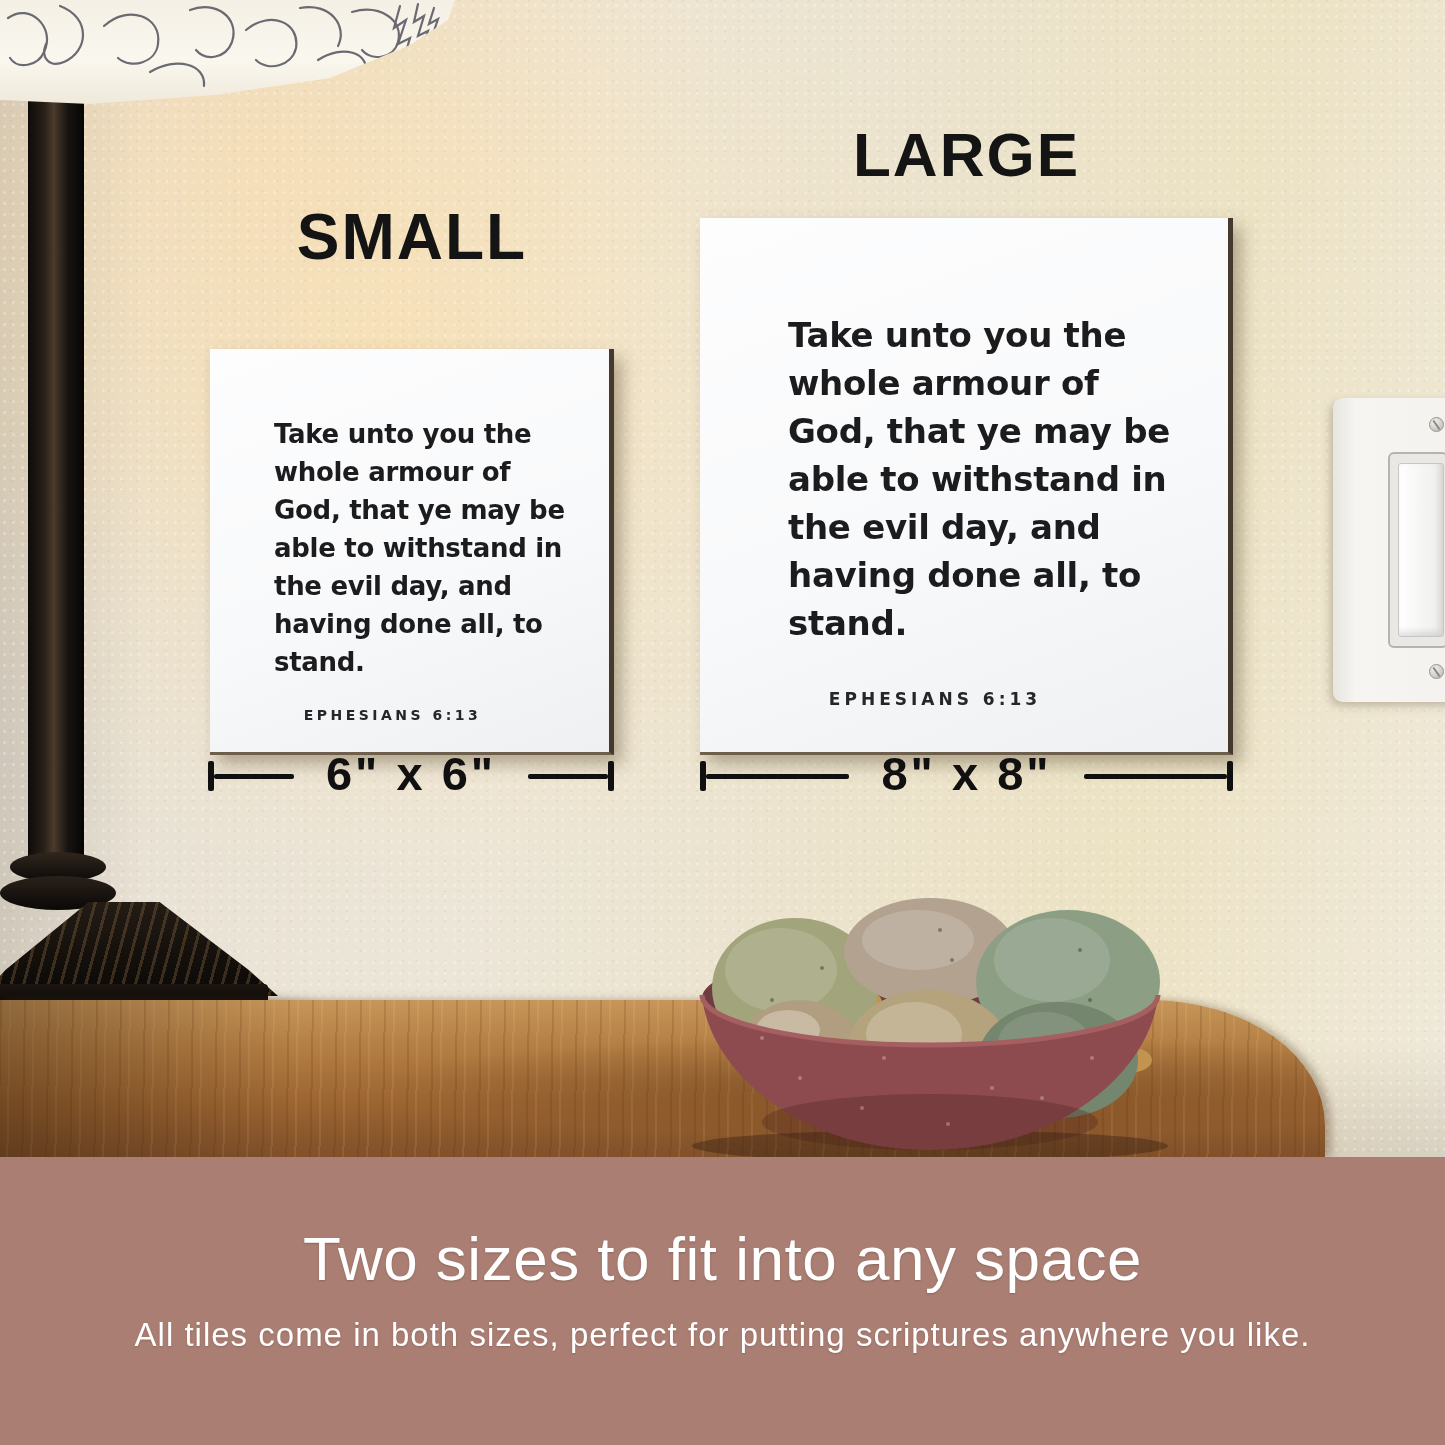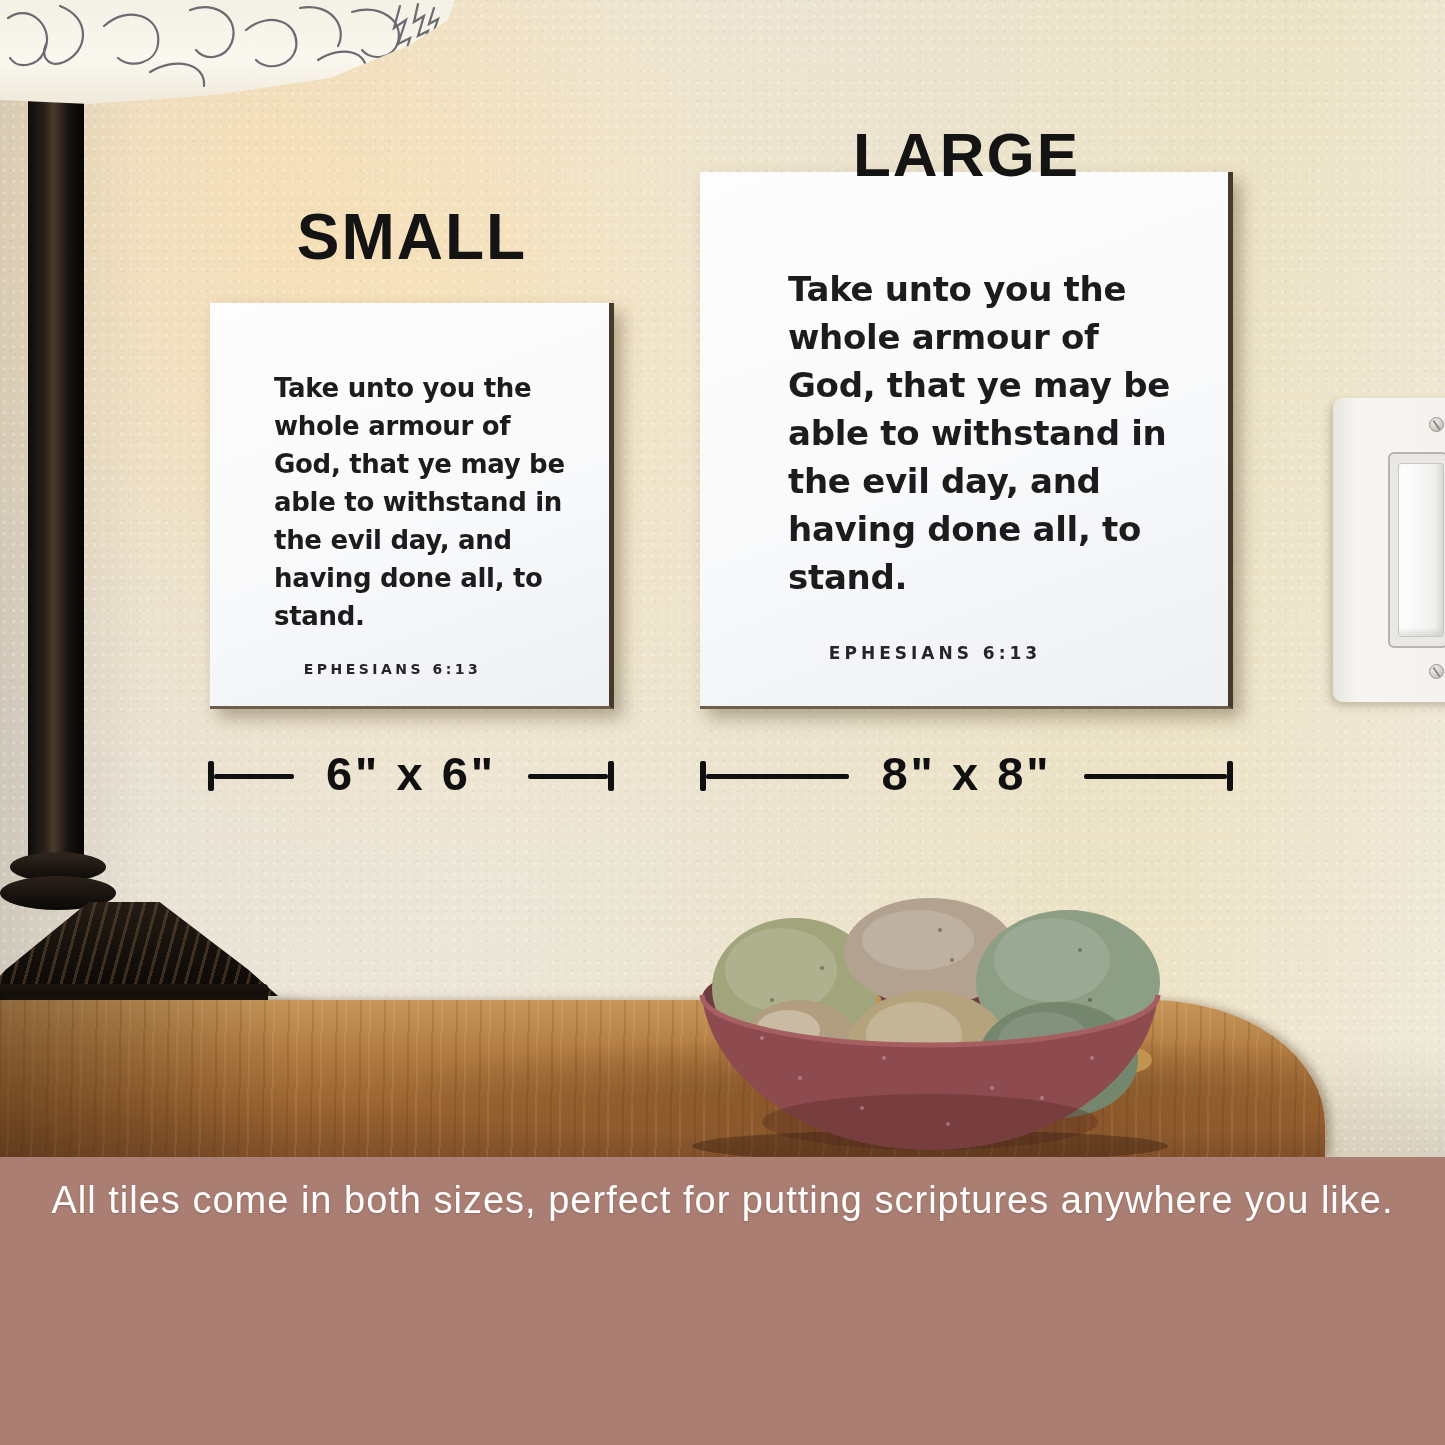--- a/index.html
+++ b/index.html
@@ -79,20 +79,21 @@
     box-shadow: 6px 0 8px rgba(80,55,30,0.35);
   }
 
   
   .tile {
     background:linear-gradient(160deg, #fdfdfe 0%, #f8f9fa 55%, #eef0f2 100%);
     border-right:5px solid #453a2d;
     border-bottom:3px solid #6e5f4d;
     box-shadow:8px 9px 16px rgba(105,88,62,0.45);
     color:#1c1c1e;
+    margin-top:46px;
   }
   .tile-small { left:210px; top:303px; width:404px; height:406px; padding:66px 30px 0 64px; }
   .tile-large { left:700px; top:172px; width:533px; height:537px; padding:93px 30px 0 88px; }
   .vline { display:block; font-family:"DejaVu Sans", sans-serif; font-weight:600; letter-spacing:-0.3px; }
   .tile-small .vline { font-size:26px; line-height:38px; }
   .tile-large .vline { font-size:34px; line-height:48px; }
   .tile-ref {
     display:block; text-align:center; font-weight:700; color:#26262a;
     font-family:"DejaVu Sans", sans-serif;
   }
@@ -147,21 +148,21 @@
   .banner {
     left:0; top:1157px; width:1445px; height:288px;
     background:#aa7e73; color:#ffffff; text-align:center;
   }
   .banner-title {
     padding-top:66px; font-size:62px; font-weight:400; letter-spacing:0.5px;
     text-shadow:0 1px 2px rgba(90,55,45,0.35);
     font-family:"Liberation Sans", sans-serif;
   }
   .banner-subtitle {
-    margin-top:22px; font-size:38px; font-weight:400; letter-spacing:1px;
+    margin-top:22px; font-size:33px; font-weight:400; letter-spacing:1px;
     text-shadow:0 1px 2px rgba(90,55,45,0.3);
   }
 </style>
 </head>
 <body>
 
 <div class="abs photo">
 
   <div class="abs wall"></div>
   <div class="abs wall-texture"></div>
@@ -297,14 +298,15 @@
     <span class="cap"></span>
     <span class="dline"></span>
     <span class="dim-text">8" x 8"</span>
     <span class="dline"></span>
     <span class="cap"></span>
   </div>
 
 </div>
 
 <div class="abs banner">
+  <div class="banner-title">Two sizes to fit into any space</div>
   <div class="banner-subtitle">All tiles come in both sizes, perfect for putting scriptures anywhere you like.</div>
 </div>
 
 </body></html>

